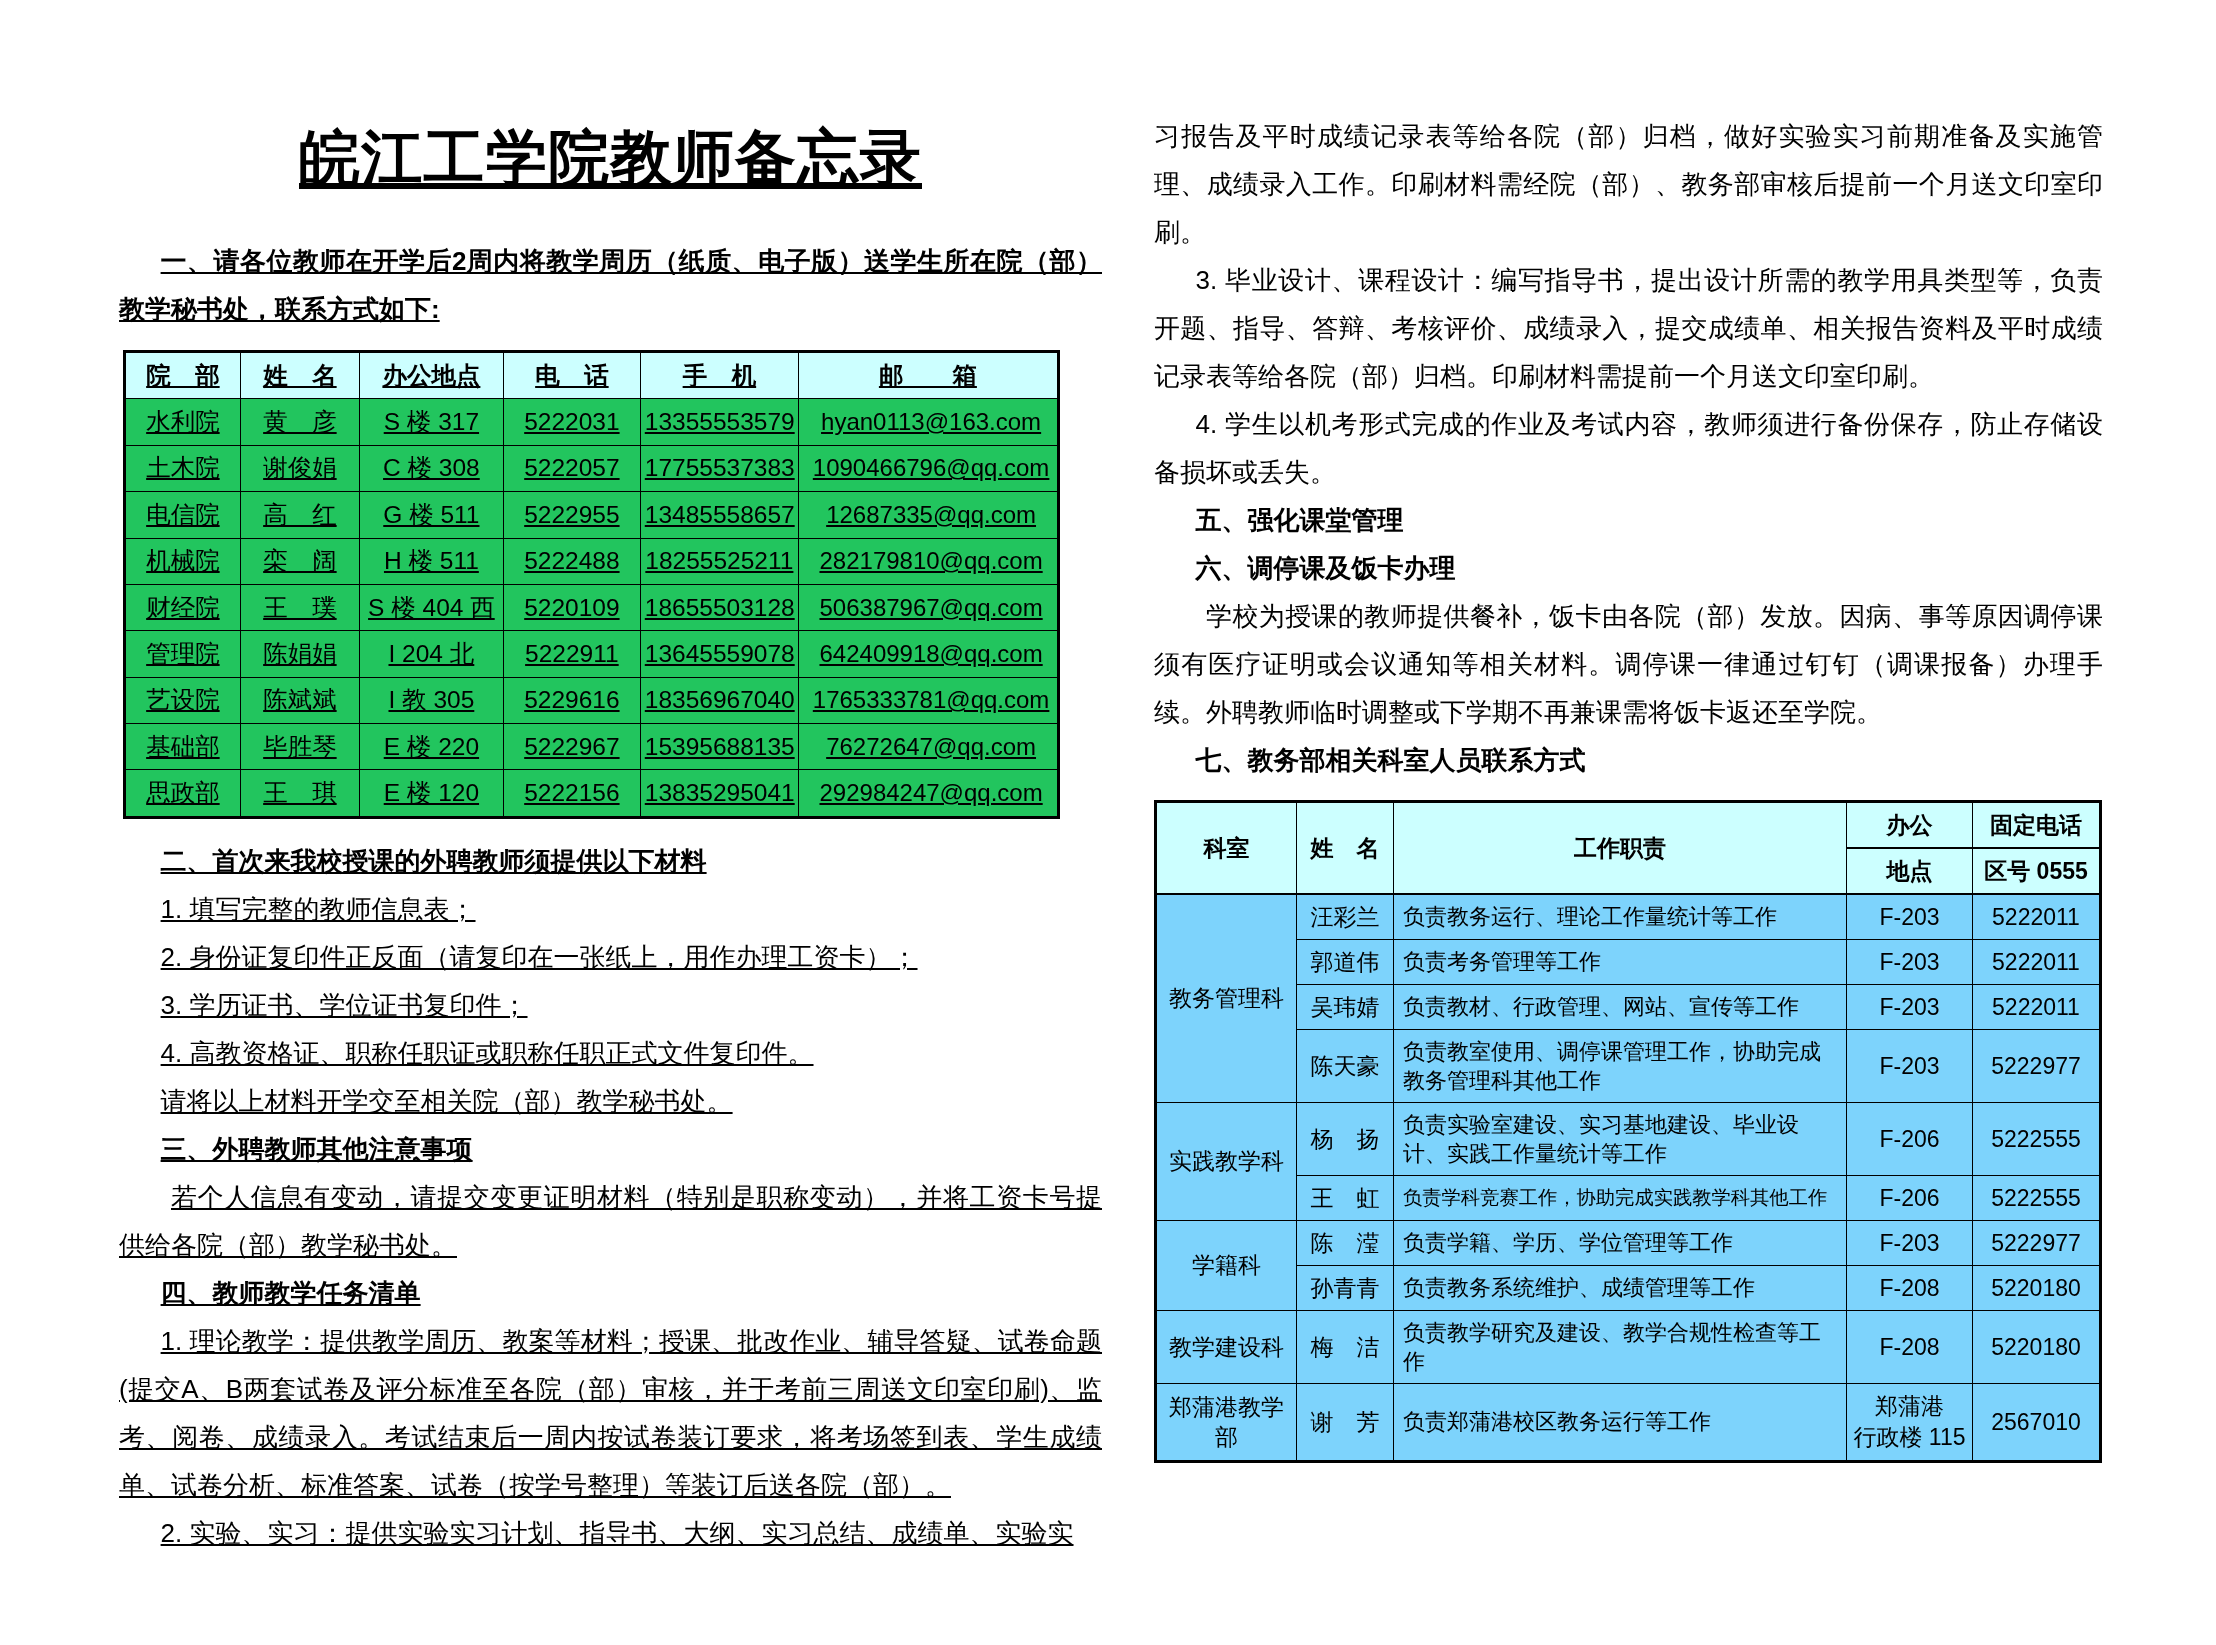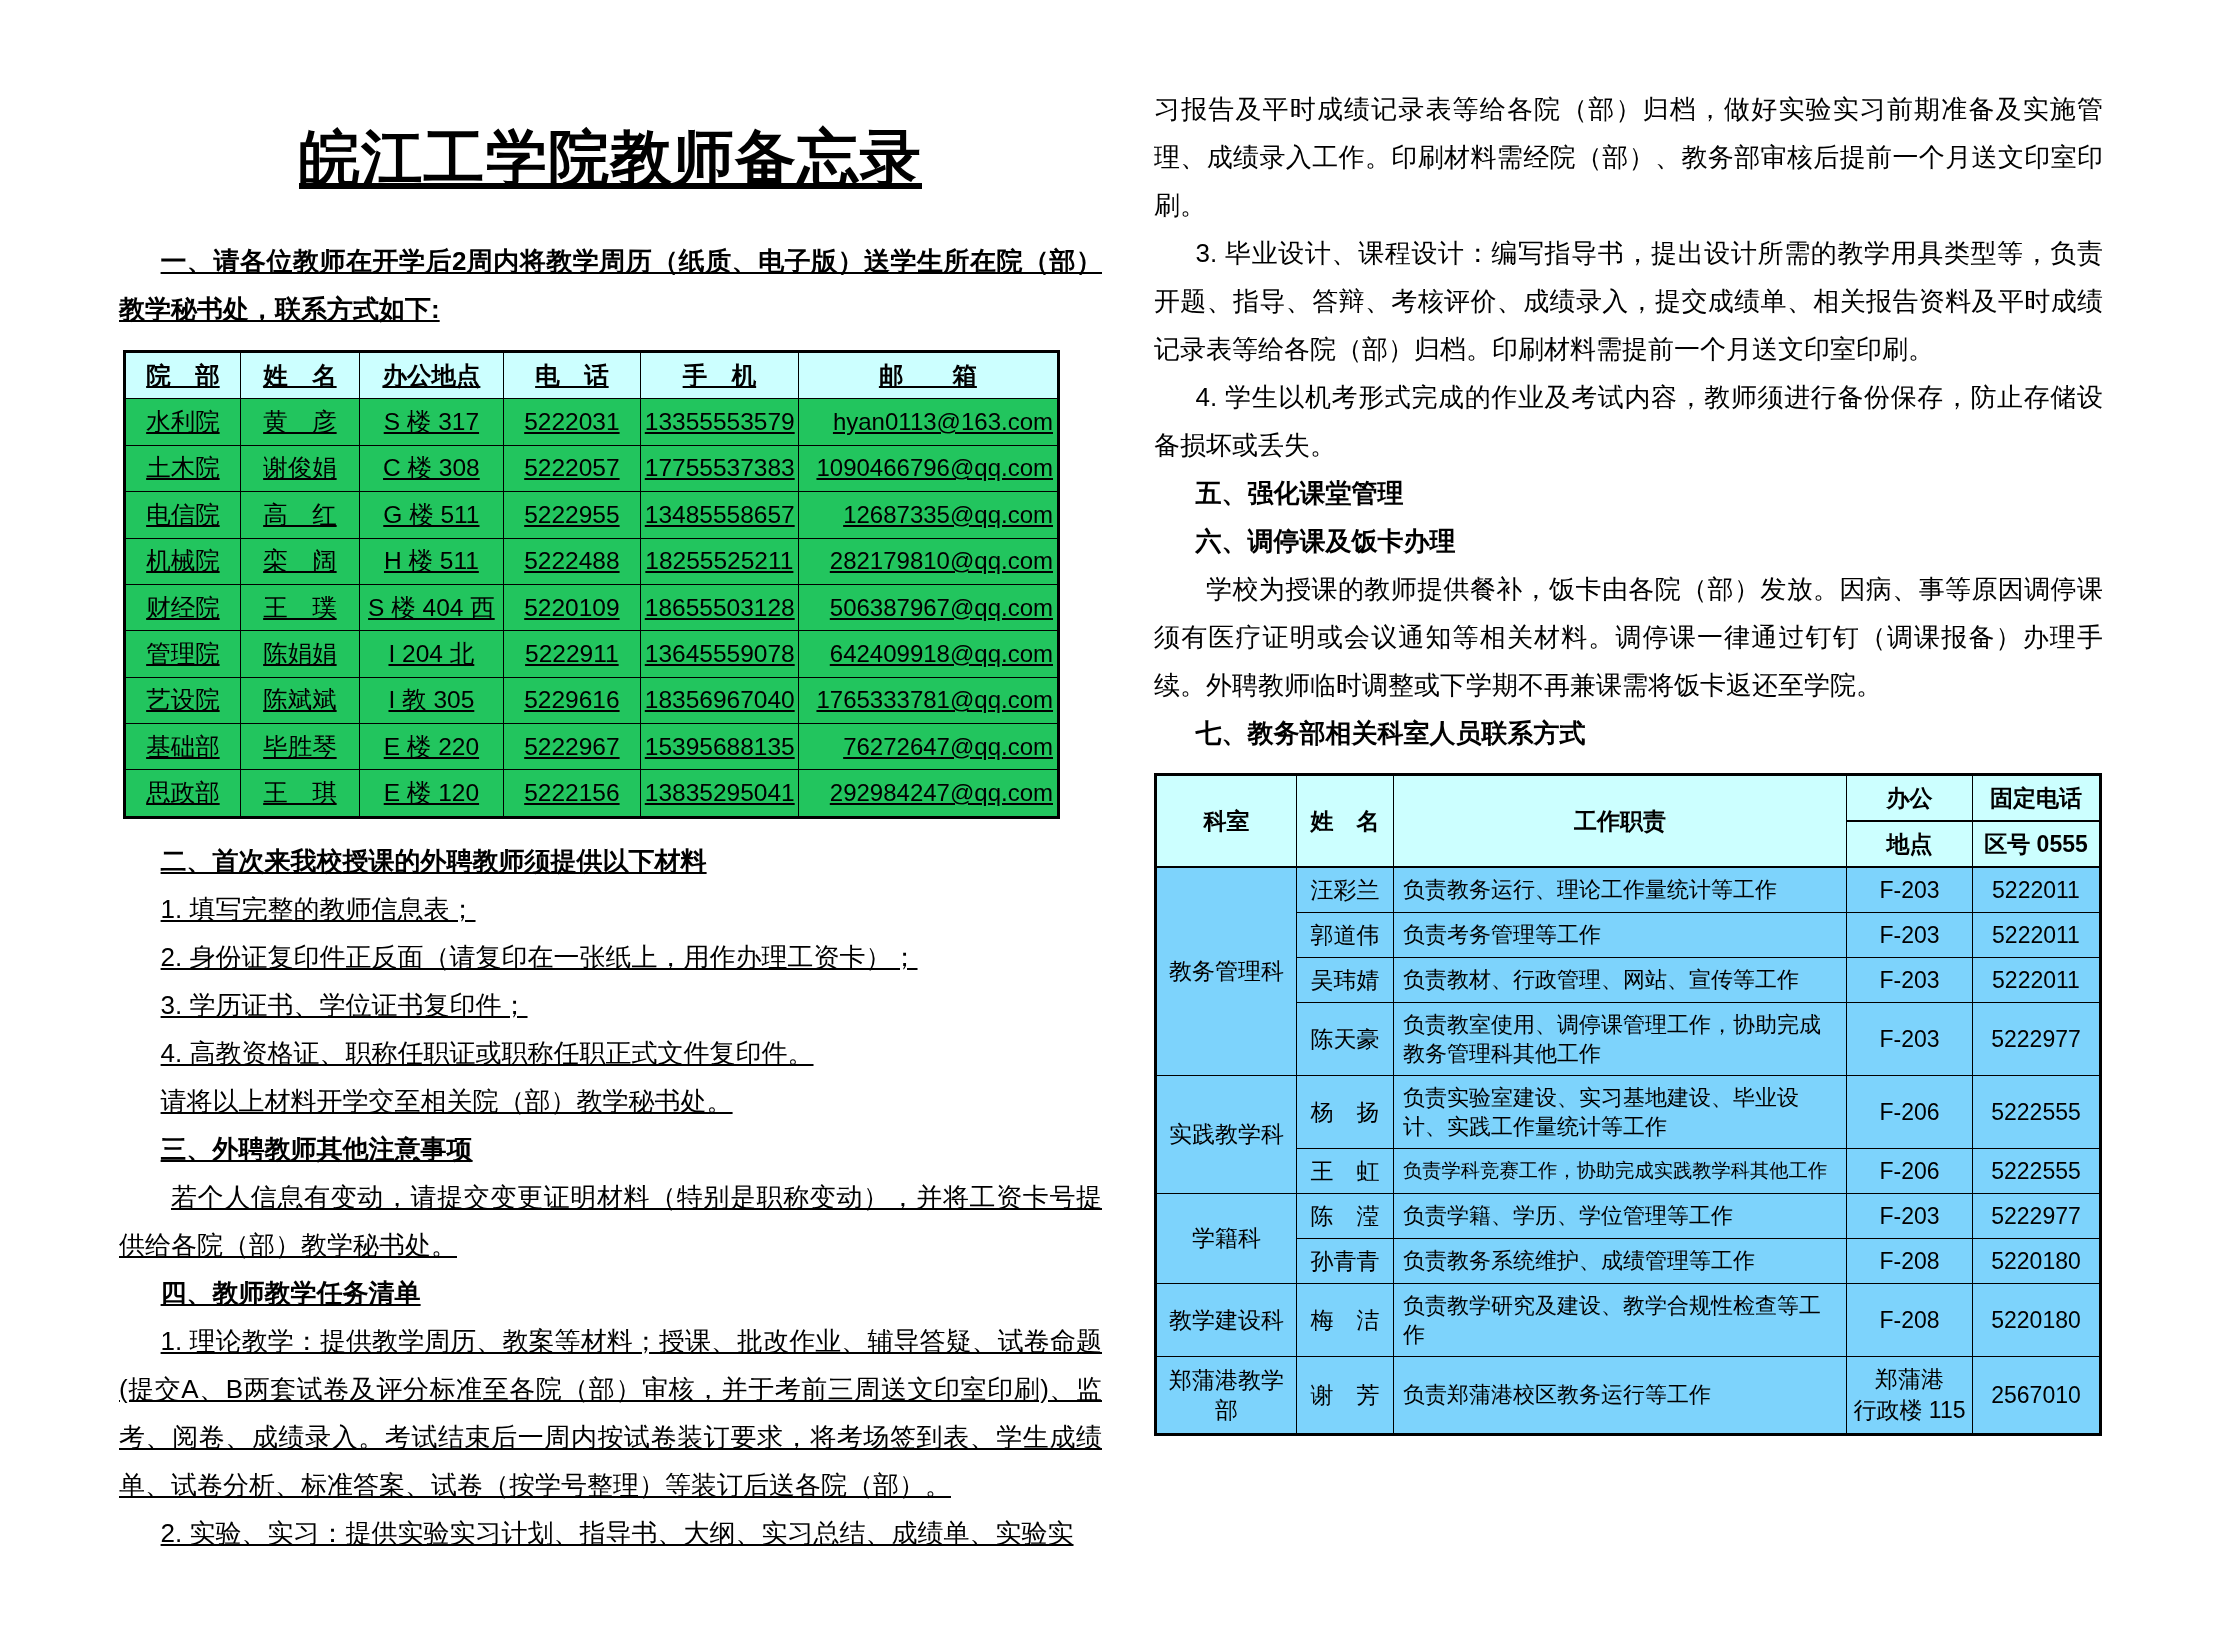--- a/index.html
+++ b/index.html
@@ -24,33 +24,33 @@
     letter-spacing: 1.3px;
     white-space: nowrap;
   }
 
   p { font-size: 26px; line-height: 48px; text-align: justify; }
   .bold { font-weight: bold; }
   .ind-head { text-indent: 1.6em; }
   .ind-item { text-indent: 1.6em; }
   .ind-para { text-indent: 2em; }
   .ind-none { text-indent: 0; }
-  .col-right .pad-top { padding-top: 85px; }
+  .col-right .pad-top { padding-top: 112px; }
 
   table { border-collapse: collapse; table-layout: fixed; }
   th, td { border: 1.9px solid #000; }
 
   .t1 { width: 935px; margin: 17px 0 18px 3.9px; border: 3.2px solid #000; padding-left: 10px; }
   .t1 th { background: #CCFFFF; font-weight: bold; }
   .t1 td { background: #22c55e; font-weight: normal; }
   .t1 th, .t1 td {
     font-size: 24.5px; line-height: 30px; text-align: center;
     padding: 7.7px 3.9px; overflow: hidden;
   }
-  .t1 td.email { text-align: right; padding-left: 10.3px; font-size: 24px; }
+  .t1 td.email { text-align: center; padding-left: 10.3px; font-size: 24px; }
 
   .t2 { width: 945px; margin-top: 15.5px; border: 3.2px solid #000; }
   .t2 th { background: #CCFFFF; font-weight: bold; border-bottom-width: 2.6px; }
   .t2 td { background: #7dd3fc; }
   .t2 th, .t2 td {
     font-size: 23px; line-height: 30px; text-align: center;
     padding: 7px 5.2px; overflow: hidden;
   }
   .t2 td.duty { text-align: left; font-size: 22px; line-height: 29px; padding-left: 9px; }
   .t2 td.duty.fit { font-size: 19.3px; white-space: nowrap; }

